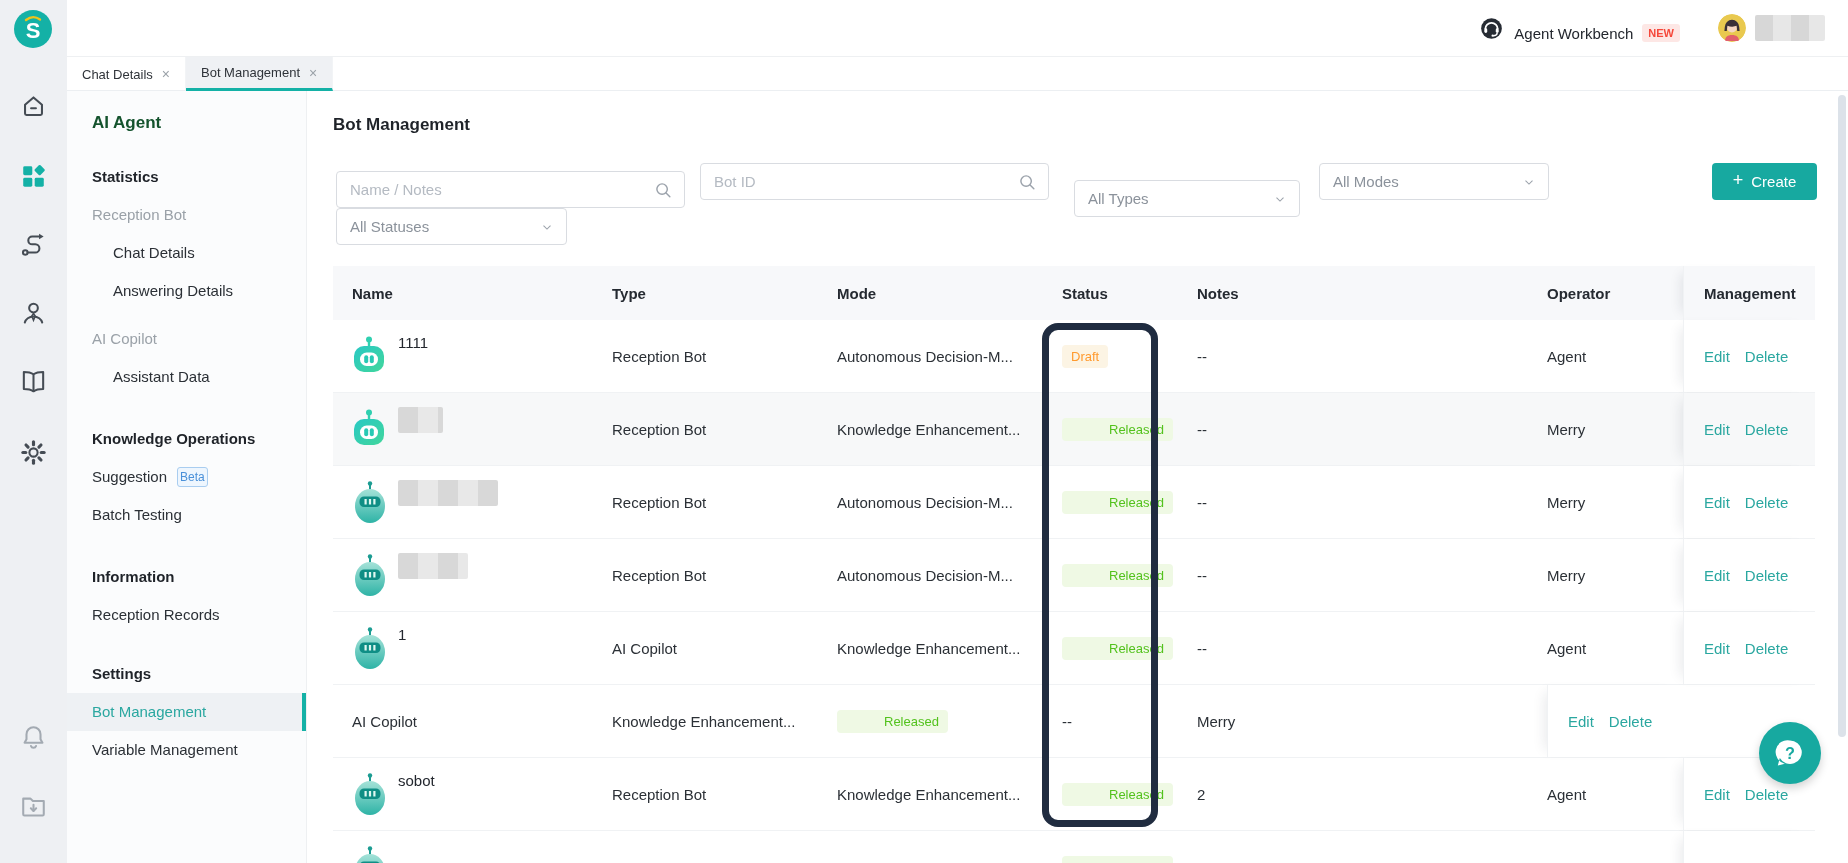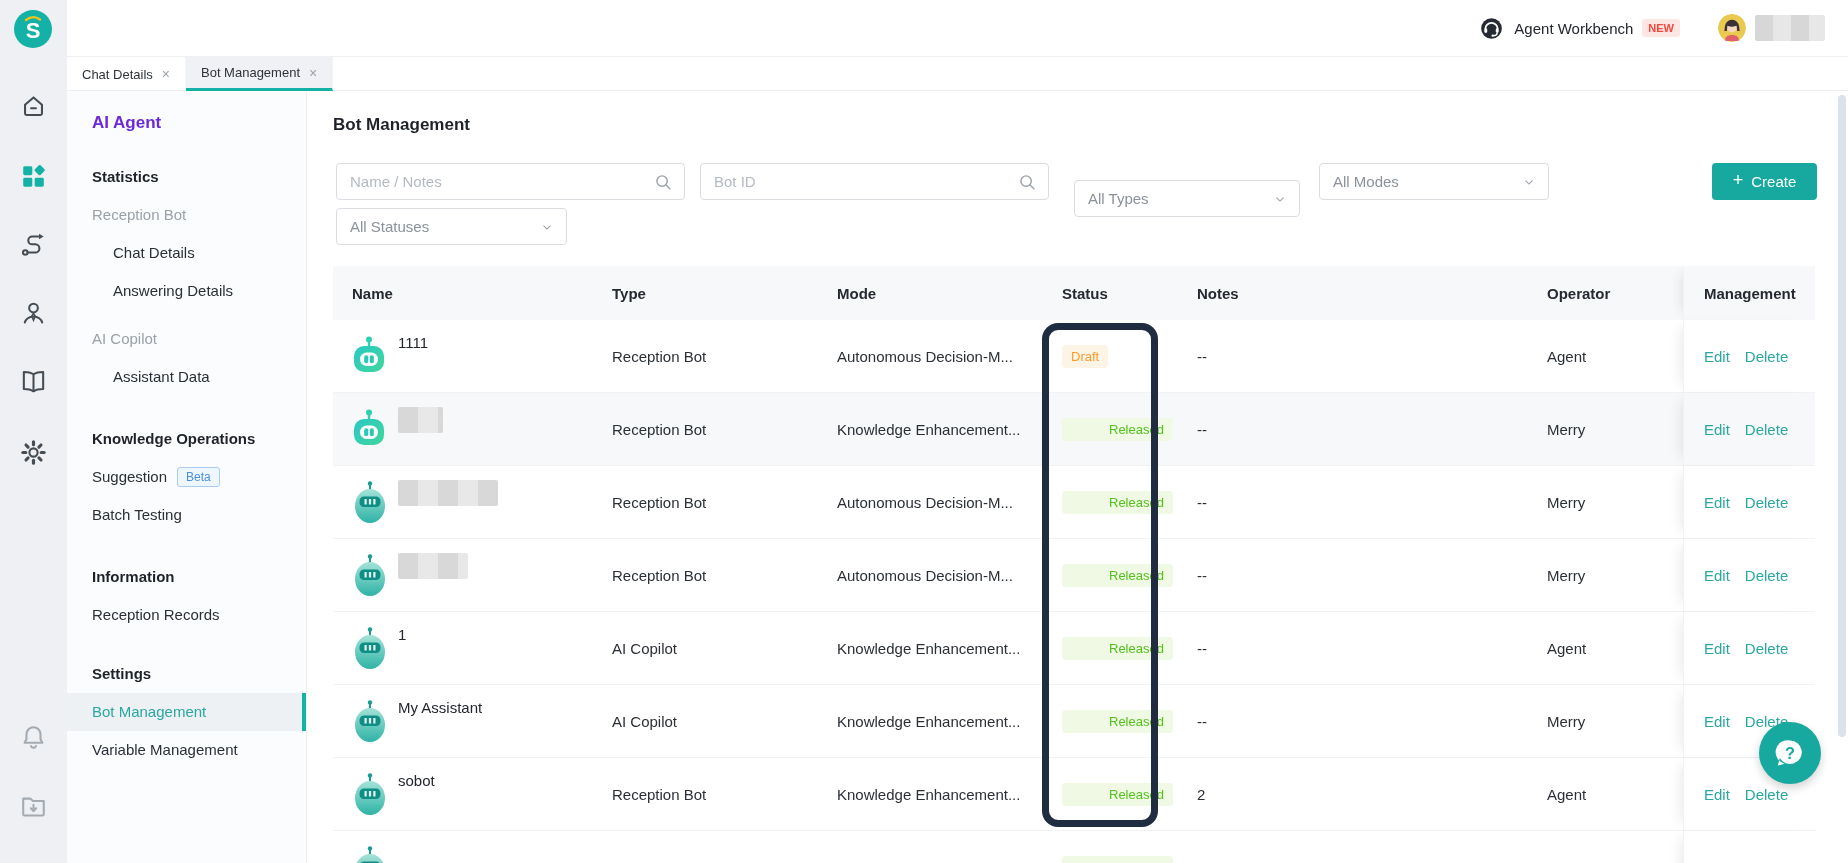--- a/index.html
+++ b/index.html
@@ -13,46 +13,46 @@
           background:#14b1a6; display:flex; align-items:center; justify-content:center; }
   .logo .s { color:#fff; font-weight:bold; font-size:22px; line-height:1; margin-top:3px; }
   .logo svg { position:absolute; left:0; top:0; }
   .rail-icon { position:absolute; left:18px; width:31px; height:31px; display:flex; align-items:center; justify-content:center; cursor:pointer; }
   .rail-icon svg { width:29px; height:29px; }
 
   
   .topbar { position:absolute; left:67px; top:0; right:0; height:57px; background:#fff;
             border-bottom:1px solid #eef0f2; display:flex; align-items:center; justify-content:flex-end;
             padding-right:23px; z-index:20; }
-  .workbench { display:flex; align-items:center; gap:9px; cursor:pointer; }
+  .workbench { display:flex; align-items:flex-end; gap:9px; cursor:pointer; }
   .workbench-label { font-size:15px; color:#23272e; }
   .new-badge { background:#fde7e5; color:#f5483b; font-size:11px; font-weight:bold; padding:3px 6px; border-radius:3px; }
   .user-avatar { width:28px; height:28px; border-radius:50%; overflow:hidden; margin-left:38px; cursor:pointer; flex:none; }
   .user-name-redacted { width:70px; height:26px; margin-left:9px; border-radius:2px;
        background:repeating-linear-gradient(90deg,#d7d7d7 0 18px,#e7e7e7 18px 36px); }
 
   
   .tabsbar { position:absolute; left:67px; top:57px; right:0; height:34px; background:#fff;
              border-bottom:1px solid #eceff2; display:flex; z-index:20; }
   .tab { height:34px; display:flex; align-items:center; gap:9px; padding:0 15px; font-size:13px;
          color:#2f3339; cursor:pointer; border-right:1px solid #f2f4f6; }
   .tab .close { color:#9aa1a8; font-size:14px; line-height:1; }
   .tab.active { background:#eff1f4; border-bottom:3px solid #14b1a6; }
 
   
   .sidebar { position:absolute; left:67px; top:91px; width:240px; bottom:0; background:#fbfcfd;
              border-right:1px solid #eef0f2; z-index:10; }
-  .side-title { padding-left:25px; line-height:40px; padding-top:12px; font-size:17px; font-weight:bold; color:#6d28d9; }
+  .side-title { padding-left:25px; line-height:40px; padding-top:12px; font-size:17px; font-weight:bold; color:#14532d; }
   .nav-section { padding-left:25px; line-height:38px; font-size:15px; font-weight:bold; color:#1f2329; }
   .nav-group   { padding-left:25px; line-height:38px; font-size:15px; color:#9aa1a8; }
   .nav-child   { padding-left:46px; line-height:38px; font-size:15px; color:#2b3036; cursor:pointer; }
   .nav-item    { padding-left:25px; line-height:38px; font-size:15px; color:#2b3036; cursor:pointer; display:flex; align-items:center; }
   .nav-item.active { background:#eef1f4; color:#2aa7a0; position:relative; }
   .nav-item.active::after { content:""; position:absolute; right:0; top:0; bottom:0; width:4px; background:#14b1a6; }
-  .beta-badge { display:inline-block; margin-left:10px; font-size:12px; line-height:18px; padding:0 8px;
+  .beta-badge { display:inline-block; margin-left:10px; font-size:12px; line-height:18px; padding:0 2px;
                 color:#4a90d9; background:#eef6fe; border:1px solid #a9cdf0; border-radius:3px; }
 
   
   .main { position:absolute; left:307px; top:91px; right:0; bottom:0; background:#fff; overflow:hidden; }
   .page-title { position:absolute; left:26px; top:24px; font-size:17px; font-weight:bold; color:#1f2329; }
 
   .filter-input { position:absolute; height:37px; border:1px solid #d9dce1; border-radius:4px; background:#fff;
                   display:flex; align-items:center; }
   .filter-input input { border:none; outline:none; flex:1; height:100%; padding:0 10px 0 13px; font-size:15px;
                         color:#3a3f46; background:transparent; font-family:inherit; }
@@ -235,21 +235,21 @@
         </div>
         <div class="nav-item">
           <span>Variable Management</span>
         </div>
       </nav>
   </div>
 
   <div class="main">
     <div class="page-title">Bot Management</div>
 
-    <div class="filter-input" style="left:29px; top:72px; width:349px;">
+    <div class="filter-input" style="left:29px; top:80px; width:349px;">
       <input type="text" placeholder="Name / Notes" style="">
       <svg class="sicon" width="18" height="18" viewBox="0 0 20 20">
         <circle cx="9" cy="9" r="5.8" stroke="#9ba2ab" stroke-width="1.6" fill="none"></circle>
         <line x1="13.4" y1="13.4" x2="17.6" y2="17.6" stroke="#9ba2ab" stroke-width="1.6" stroke-linecap="round"></line>
       </svg>
     </div>
     <div class="filter-input" style="left:393px; top:72px; width:349px;">
       <input type="text" placeholder="Bot ID" style="">
       <svg class="sicon" width="18" height="18" viewBox="0 0 20 20">
         <circle cx="9" cy="9" r="5.8" stroke="#9ba2ab" stroke-width="1.6" fill="none"></circle>
@@ -447,47 +447,60 @@
               <span class="badge released">Released</span>
             </div>
     <div class="cell c-notes">--</div>
     <div class="cell c-operator">Agent</div>
     <div class="cell c-op">
               <span class="op-link">Edit</span>
               <span class="op-link">Delete</span>
             </div>
   </div>
           <div class="trow">
+    <div class="cell c-type">AI Copilot</div>
+    <div class="cell c-mode">Knowledge Enhancement...</div>
+    <div class="cell c-status">
+              <span class="badge released">Released</span>
+            </div>
+    <div class="cell c-notes">--</div>
+    <div class="cell c-operator">Merry</div>
+    <div class="cell c-op">
+              <span class="op-link">Edit</span>
+              <span class="op-link">Delete</span>
+            </div>
+  </div>
+          <div class="trow">
     <div class="cell c-name">
       <span class="avatar">
   <svg viewBox="0 0 36 44" width="36" height="44">
     <defs>
                     <linearGradient id="gB" x1="0" y1="0" x2="0" y2="1">
       <stop offset="0" stop-color="#a5e2d8"></stop>
                       <stop offset="1" stop-color="#2eb3a6"></stop>
     </linearGradient>
                   </defs>
     <circle cx="18" cy="3.5" r="2.2" fill="#1b9c92"></circle>
     <rect x="17" y="5" width="2" height="6" fill="#1b9c92"></rect>
     <ellipse cx="18" cy="26" rx="15" ry="17" fill="url(#gB)"></ellipse>
     <rect x="7.5" y="16.5" width="21" height="10.5" rx="4.5" fill="#0f8e85"></rect>
     <rect x="12.5" y="19" width="2.2" height="5.5" fill="#dff8f1"></rect>
     <rect x="16.9" y="19" width="2.2" height="5.5" fill="#dff8f1"></rect>
     <rect x="21.3" y="19" width="2.2" height="5.5" fill="#dff8f1"></rect>
   </svg>
 </span>
-      <span class="bot-name">My Assistant</span>
-    </div>
-    <div class="cell c-type">AI Copilot</div>
+      <span class="bot-name">sobot</span>
+    </div>
+    <div class="cell c-type">Reception Bot</div>
     <div class="cell c-mode">Knowledge Enhancement...</div>
     <div class="cell c-status">
               <span class="badge released">Released</span>
             </div>
-    <div class="cell c-notes">--</div>
-    <div class="cell c-operator">Merry</div>
+    <div class="cell c-notes">2</div>
+    <div class="cell c-operator">Agent</div>
     <div class="cell c-op">
               <span class="op-link">Edit</span>
               <span class="op-link">Delete</span>
             </div>
   </div>
           <div class="trow">
     <div class="cell c-name">
       <span class="avatar">
   <svg viewBox="0 0 36 44" width="36" height="44">
     <defs>
@@ -498,53 +511,20 @@
                   </defs>
     <circle cx="18" cy="3.5" r="2.2" fill="#1b9c92"></circle>
     <rect x="17" y="5" width="2" height="6" fill="#1b9c92"></rect>
     <ellipse cx="18" cy="26" rx="15" ry="17" fill="url(#gB)"></ellipse>
     <rect x="7.5" y="16.5" width="21" height="10.5" rx="4.5" fill="#0f8e85"></rect>
     <rect x="12.5" y="19" width="2.2" height="5.5" fill="#dff8f1"></rect>
     <rect x="16.9" y="19" width="2.2" height="5.5" fill="#dff8f1"></rect>
     <rect x="21.3" y="19" width="2.2" height="5.5" fill="#dff8f1"></rect>
   </svg>
 </span>
-      <span class="bot-name">sobot</span>
-    </div>
-    <div class="cell c-type">Reception Bot</div>
-    <div class="cell c-mode">Knowledge Enhancement...</div>
-    <div class="cell c-status">
-              <span class="badge released">Released</span>
-            </div>
-    <div class="cell c-notes">2</div>
-    <div class="cell c-operator">Agent</div>
-    <div class="cell c-op">
-              <span class="op-link">Edit</span>
-              <span class="op-link">Delete</span>
-            </div>
-  </div>
-          <div class="trow">
-    <div class="cell c-name">
-      <span class="avatar">
-  <svg viewBox="0 0 36 44" width="36" height="44">
-    <defs>
-                    <linearGradient id="gB" x1="0" y1="0" x2="0" y2="1">
-      <stop offset="0" stop-color="#a5e2d8"></stop>
-                      <stop offset="1" stop-color="#2eb3a6"></stop>
-    </linearGradient>
-                  </defs>
-    <circle cx="18" cy="3.5" r="2.2" fill="#1b9c92"></circle>
-    <rect x="17" y="5" width="2" height="6" fill="#1b9c92"></rect>
-    <ellipse cx="18" cy="26" rx="15" ry="17" fill="url(#gB)"></ellipse>
-    <rect x="7.5" y="16.5" width="21" height="10.5" rx="4.5" fill="#0f8e85"></rect>
-    <rect x="12.5" y="19" width="2.2" height="5.5" fill="#dff8f1"></rect>
-    <rect x="16.9" y="19" width="2.2" height="5.5" fill="#dff8f1"></rect>
-    <rect x="21.3" y="19" width="2.2" height="5.5" fill="#dff8f1"></rect>
-  </svg>
-</span>
       <span class="bot-name"></span>
     </div>
     <div class="cell c-type"></div>
     <div class="cell c-mode"></div>
     <div class="cell c-status">
               <span class="badge released">Released</span>
             </div>
     <div class="cell c-notes"></div>
     <div class="cell c-operator"></div>
     <div class="cell c-op"></div>

